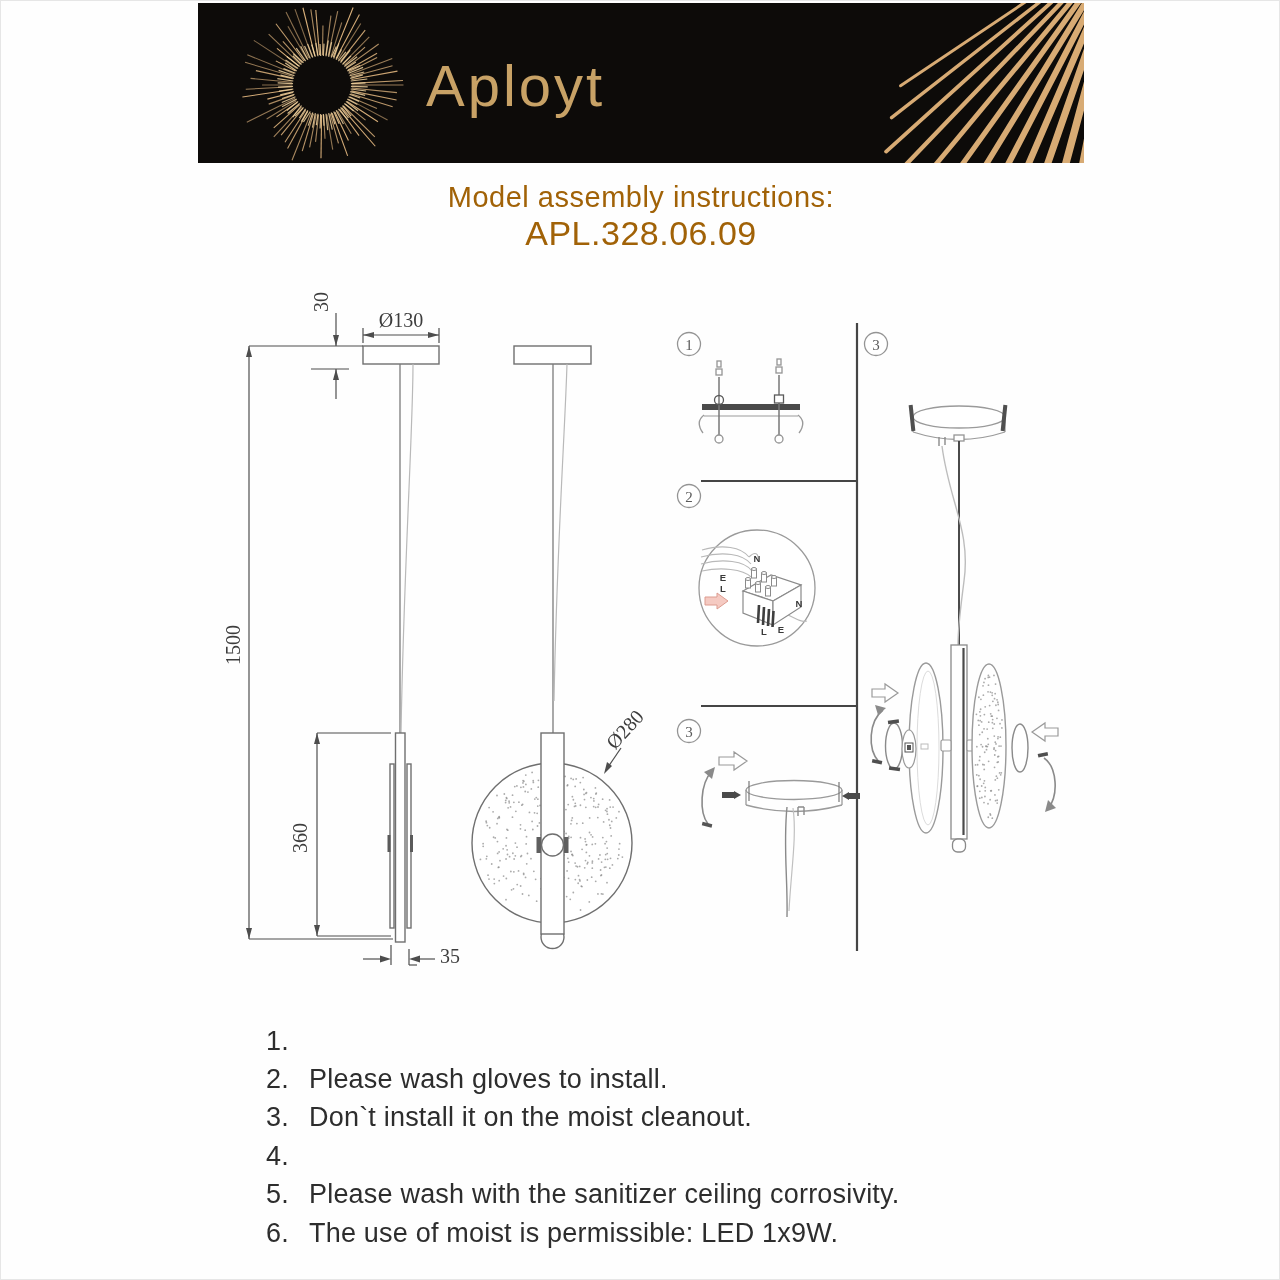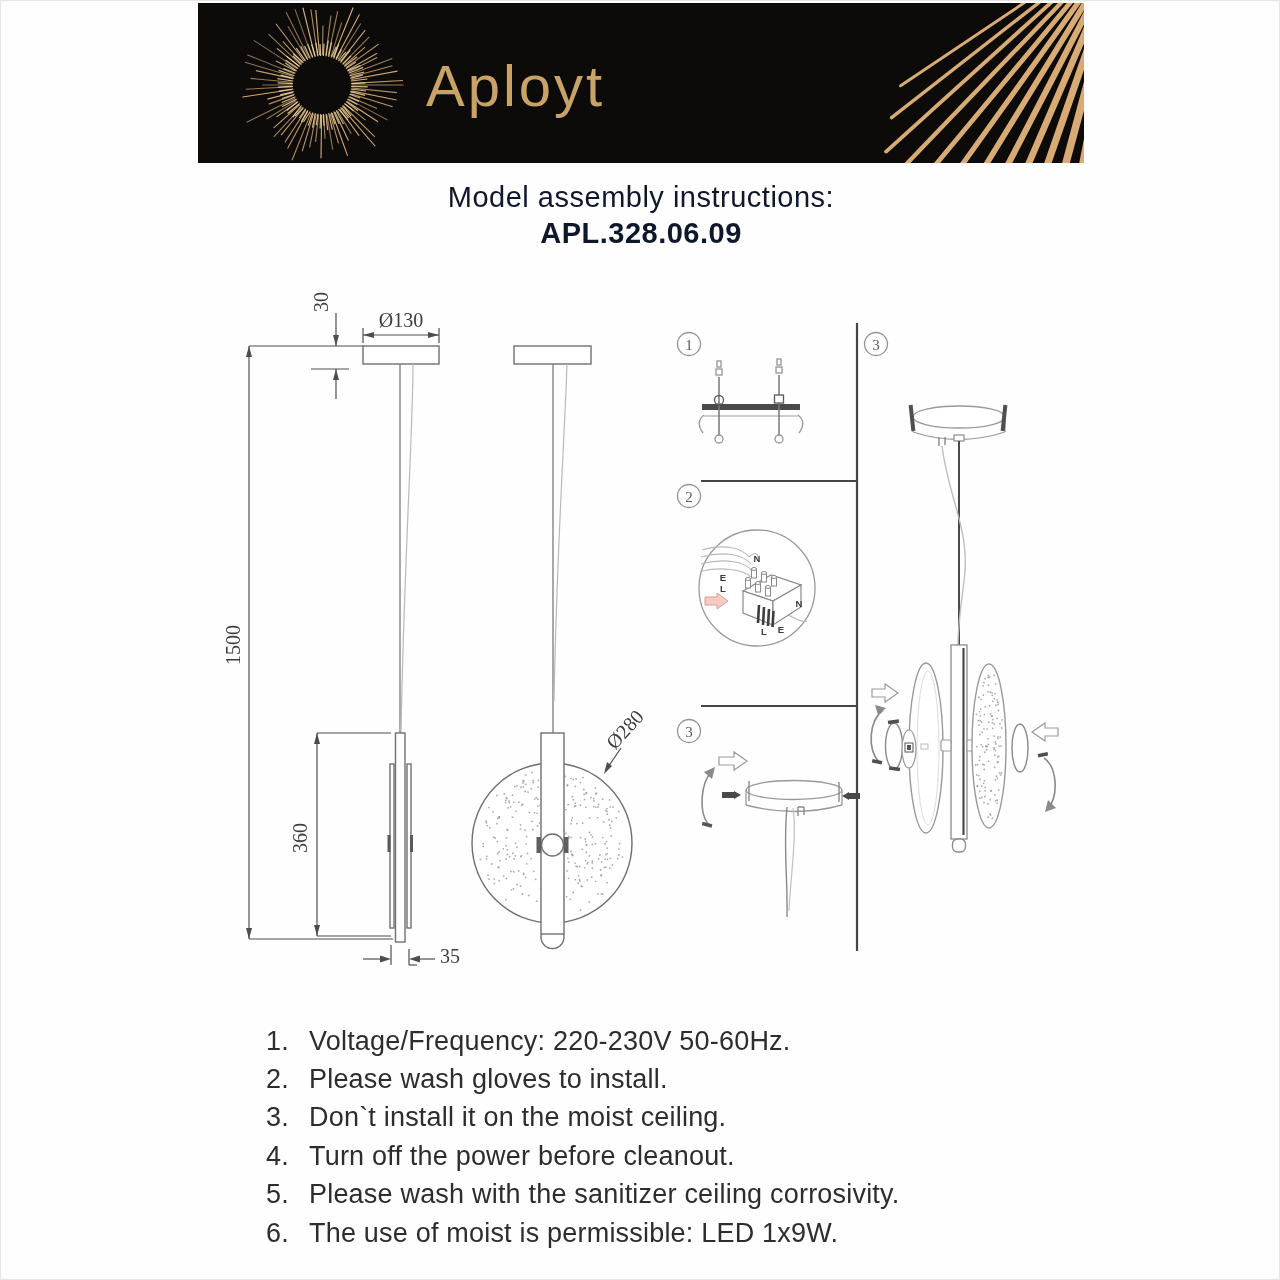--- a/index.html
+++ b/index.html
@@ -3,23 +3,23 @@
 <meta charset="utf-8">
 <style>
   html,body{margin:0;padding:0;background:#ffffff;}
   .page{position:relative;width:1280px;height:1280px;background:#fefefe;overflow:hidden;
         border:1px solid #e6e6e6;box-sizing:border-box;
         font-family:"Liberation Sans",sans-serif;}
   .banner{position:absolute;left:197px;top:2px;width:886px;height:160px;background:#b91c1c;text-align:right;}
   .banner svg{display:block;}
   .brand-text{font-family:"Liberation Sans",sans-serif;font-weight:300;
               letter-spacing:3px;fill:#c8a266;}
-  .title-wrap{position:absolute;left:0;top:178px;width:1280px;text-align:center;color:#0f172a;}
+  .title-wrap{position:absolute;left:0;top:178px;width:1280px;text-align:center;color:#a16207;}
   .title-line1{font-size:29px;line-height:36px;letter-spacing:.5px;}
-  .title-line2{font-size:29px;line-height:36px;letter-spacing:.5px;font-weight:bold;}
+  .title-line2{font-size:34px;line-height:36px;letter-spacing:.5px;}
   .drawing{position:absolute;left:180px;top:270px;}
   .dimtext{font-family:"Liberation Serif",serif;font-size:20px;fill:#3d3d3d;}
   .stepnum{font-family:"Liberation Serif",serif;font-size:15px;fill:#5a5a5a;}
   .wlabel{font-family:"Liberation Sans",sans-serif;font-size:9.5px;font-weight:bold;fill:#3a3a3a;}
   .obj{fill:#ffffff;stroke:#6f6f6f;stroke-width:1.4;}
   .objl{fill:#ffffff;stroke:#949494;stroke-width:1.3;}
   .dim{stroke:#4d4d4d;stroke-width:1.2;fill:none;}
   .arr{fill:#4d4d4d;stroke:none;}
   .cord{stroke:#7a7a7a;stroke-width:1.3;fill:none;}
   .cordl{stroke:#b9b9b9;stroke-width:1.2;fill:none;}
@@ -848,33 +848,31 @@
       <polygon points="1057,727 1044,727 1044,722 1031,731 1044,740 1044,735 1057,735" fill="#fff" stroke="#9a9a9a" stroke-width="1.2"></polygon>
       <path d="M1043,757 C1056,766 1058,794 1047,808" fill="none" stroke="#8a8a8a" stroke-width="1.6"></path>
       <polygon points="1044,811 1055,807 1047,799" fill="#8a8a8a"></polygon>
       <rect x="1037" y="752" width="10" height="3.5" fill="#4f4f4f" transform="rotate(-12 1042 754)"></rect>
     </g>
   </svg>
 
   <div class="instructions">
     <div class="ins-row">
       <span class="ins-num">1.</span>
-      <span class="ins-text">Voltage/Frequency: 220-230V 50-60Hz.</span>
     </div>
     <div class="ins-row">
       <span class="ins-num">2.</span>
       <span class="ins-text">Please wash gloves to install.</span>
     </div>
     <div class="ins-row">
       <span class="ins-num">3.</span>
-      <span class="ins-text">Don`t install it on the moist ceiling.</span>
+      <span class="ins-text">Don`t install it on the moist cleanout.</span>
     </div>
     <div class="ins-row">
       <span class="ins-num">4.</span>
-      <span class="ins-text">Turn off the power before cleanout.</span>
     </div>
     <div class="ins-row">
       <span class="ins-num">5.</span>
       <span class="ins-text">Please wash with the sanitizer ceiling corrosivity.</span>
     </div>
     <div class="ins-row">
       <span class="ins-num">6.</span>
       <span class="ins-text">The use of moist is permissible: LED 1x9W.</span>
     </div>
   </div>

